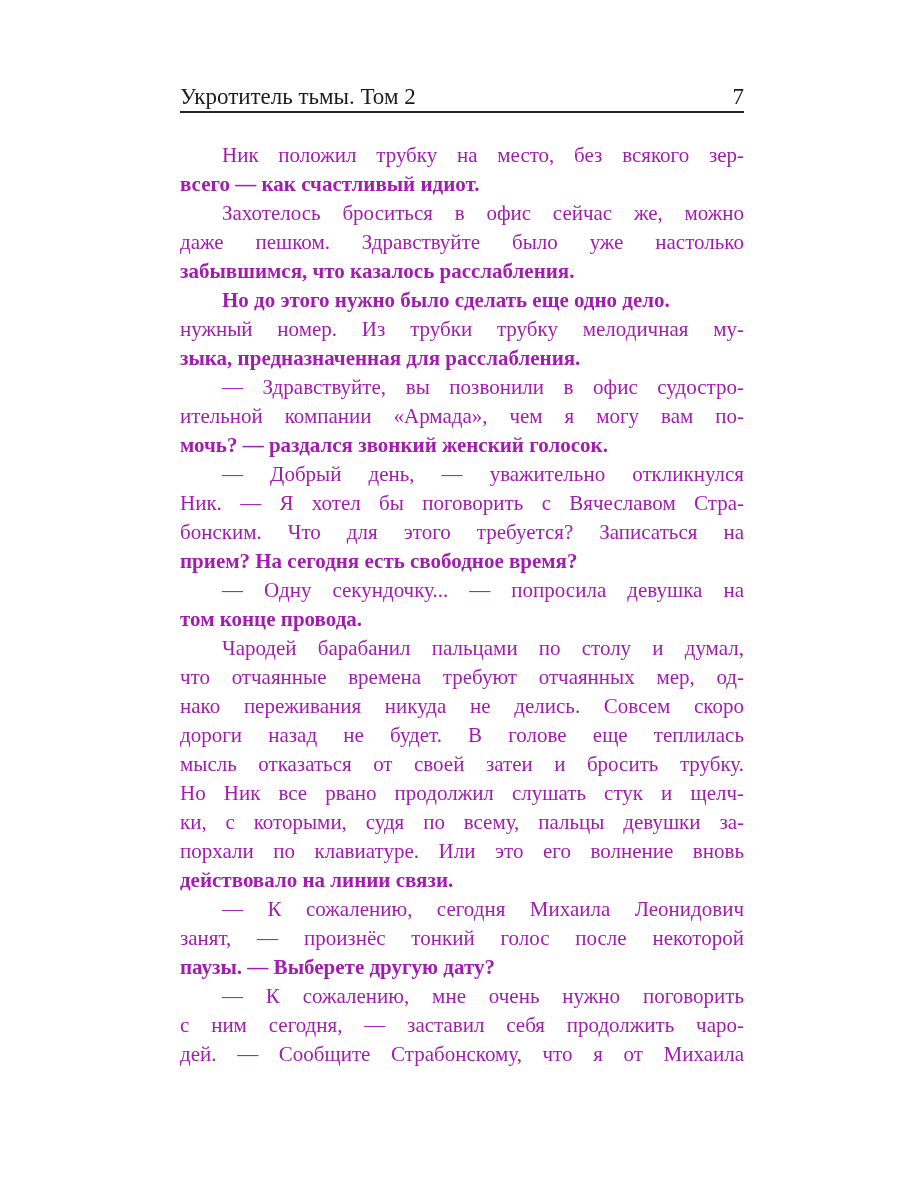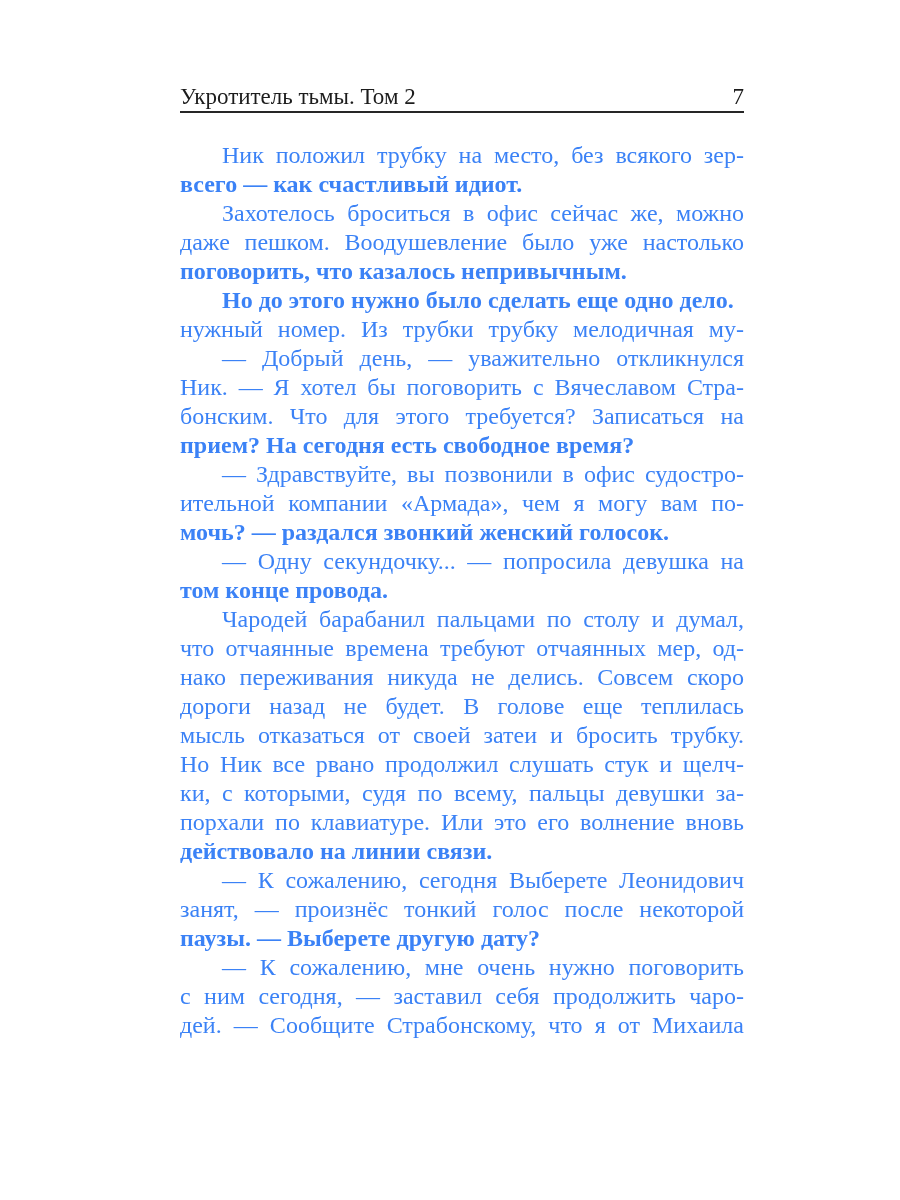--- a/index.html
+++ b/index.html
@@ -34,23 +34,23 @@
     width: 564px;
     top: 111px;
     height: 2px;
     background: #262626;
   }
   .page-body {
     position: absolute;
     left: 180px;
     width: 564px;
     top: 141px;
-    font-size: 24px;
+    font-size: 21px;
     line-height: 29px;
-    color: #3b82f6;
+    color: #a21caf;
   }
   .para { margin: 0; padding: 0; }
   .line {
     text-align: justify;
     text-align-last: justify;
     white-space: normal;
     height: 29px;
     overflow: visible;
   }
   .line.first { text-indent: 42px; }
@@ -65,57 +65,58 @@
     <span>7</span>
   </div>
   <div class="header-rule"></div>
   <div class="page-body">
       <div class="para">
         <div class="line first">Ник положил трубку на место, без всякого зер-</div>
         <div class="line last-flush">всего — как счастливый идиот.</div>
       </div>
       <div class="para">
         <div class="line first">Захотелось броситься в офис сейчас же, можно</div>
-        <div class="line">даже пешком. Воодушевление было уже настолько</div>
-        <div class="line last-flush">поговорить, что казалось непривычным.</div>
+        <div class="line">даже пешком. Здравствуйте было уже настолько</div>
+        <div class="line last-flush">забывшимся, что казалось расслабления.</div>
       </div>
       <div class="para">
         <div class="line first last-flush">Но до этого нужно было сделать еще одно дело.</div>
       </div>
       <div class="para">
         <div class="line">нужный номер. Из трубки трубку мелодичная му-</div>
+        <div class="line last-flush">зыка, предназначенная для расслабления.</div>
+      </div>
+      <div class="para">
+        <div class="line first">— Здравствуйте, вы позвонили в офис судостро-</div>
+        <div class="line">ительной компании «Армада», чем я могу вам по-</div>
+        <div class="line last-flush">мочь? — раздался звонкий женский голосок.</div>
       </div>
       <div class="para">
         <div class="line first">— Добрый день, — уважительно откликнулся</div>
         <div class="line">Ник. — Я хотел бы поговорить с Вячеславом Стра-</div>
         <div class="line">бонским. Что для этого требуется? Записаться на</div>
         <div class="line last-flush">прием? На сегодня есть свободное время?</div>
-      </div>
-      <div class="para">
-        <div class="line first">— Здравствуйте, вы позвонили в офис судостро-</div>
-        <div class="line">ительной компании «Армада», чем я могу вам по-</div>
-        <div class="line last-flush">мочь? — раздался звонкий женский голосок.</div>
       </div>
       <div class="para">
         <div class="line first">— Одну секундочку... — попросила девушка на</div>
         <div class="line last-flush">том конце провода.</div>
       </div>
       <div class="para">
         <div class="line first">Чародей барабанил пальцами по столу и думал,</div>
         <div class="line">что отчаянные времена требуют отчаянных мер, од-</div>
         <div class="line">нако переживания никуда не делись. Совсем скоро</div>
         <div class="line">дороги назад не будет. В голове еще теплилась</div>
         <div class="line">мысль отказаться от своей затеи и бросить трубку.</div>
         <div class="line">Но Ник все рвано продолжил слушать стук и щелч-</div>
         <div class="line">ки, с которыми, судя по всему, пальцы девушки за-</div>
         <div class="line">порхали по клавиатуре. Или это его волнение вновь</div>
         <div class="line last-flush">действовало на линии связи.</div>
       </div>
       <div class="para">
-        <div class="line first">— К сожалению, сегодня Выберете Леонидович</div>
+        <div class="line first">— К сожалению, сегодня Михаила Леонидович</div>
         <div class="line">занят, — произнёс тонкий голос после некоторой</div>
         <div class="line last-flush">паузы. — Выберете другую дату?</div>
       </div>
       <div class="para">
         <div class="line first">— К сожалению, мне очень нужно поговорить</div>
         <div class="line">с ним сегодня, — заставил себя продолжить чаро-</div>
         <div class="line">дей. — Сообщите Страбонскому, что я от Михаила</div>
       </div>
     </div>
 </div>

